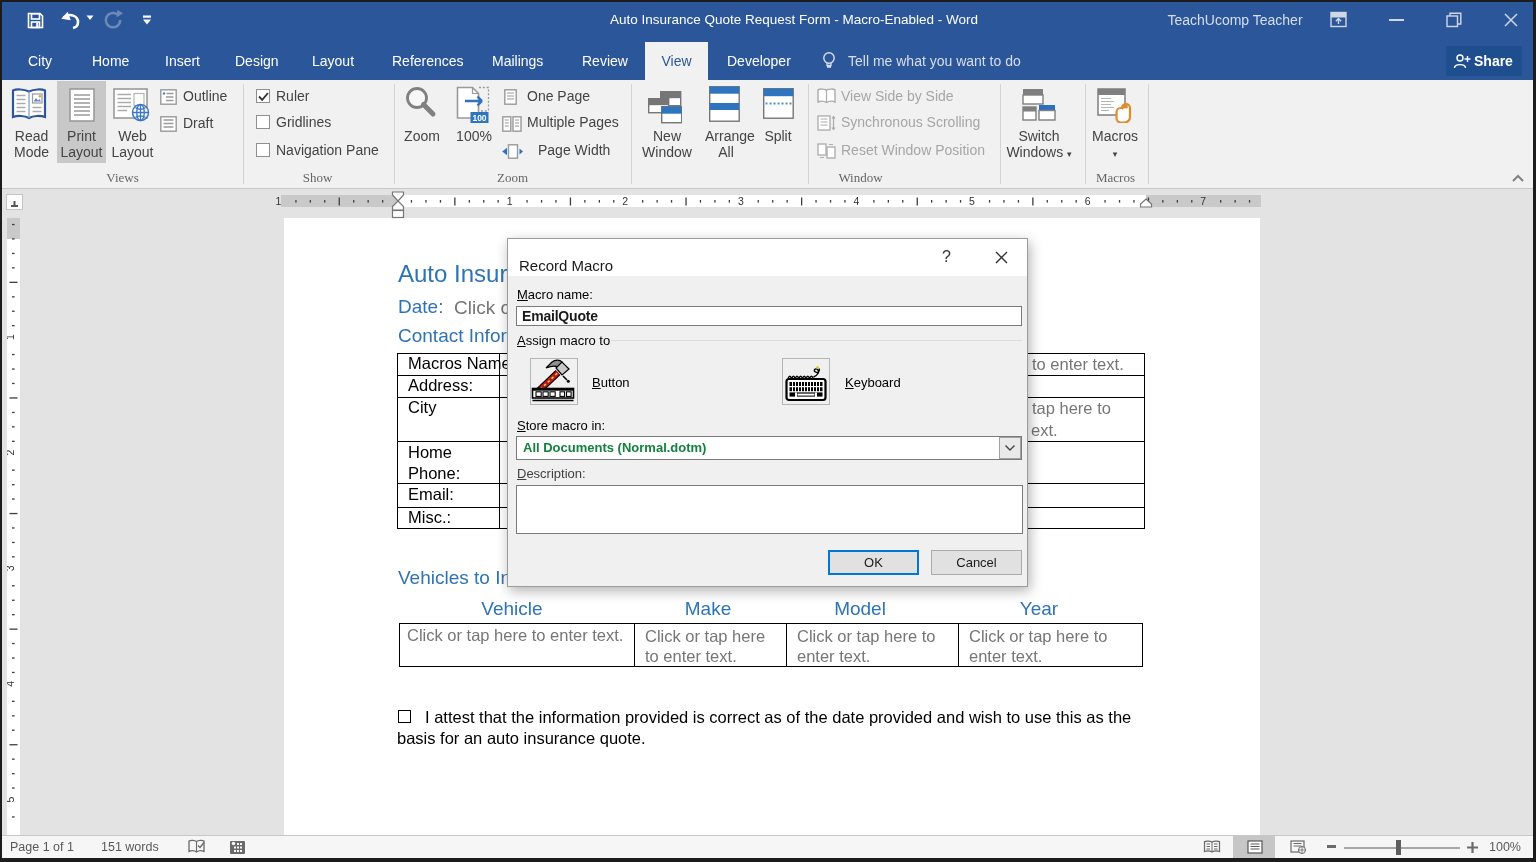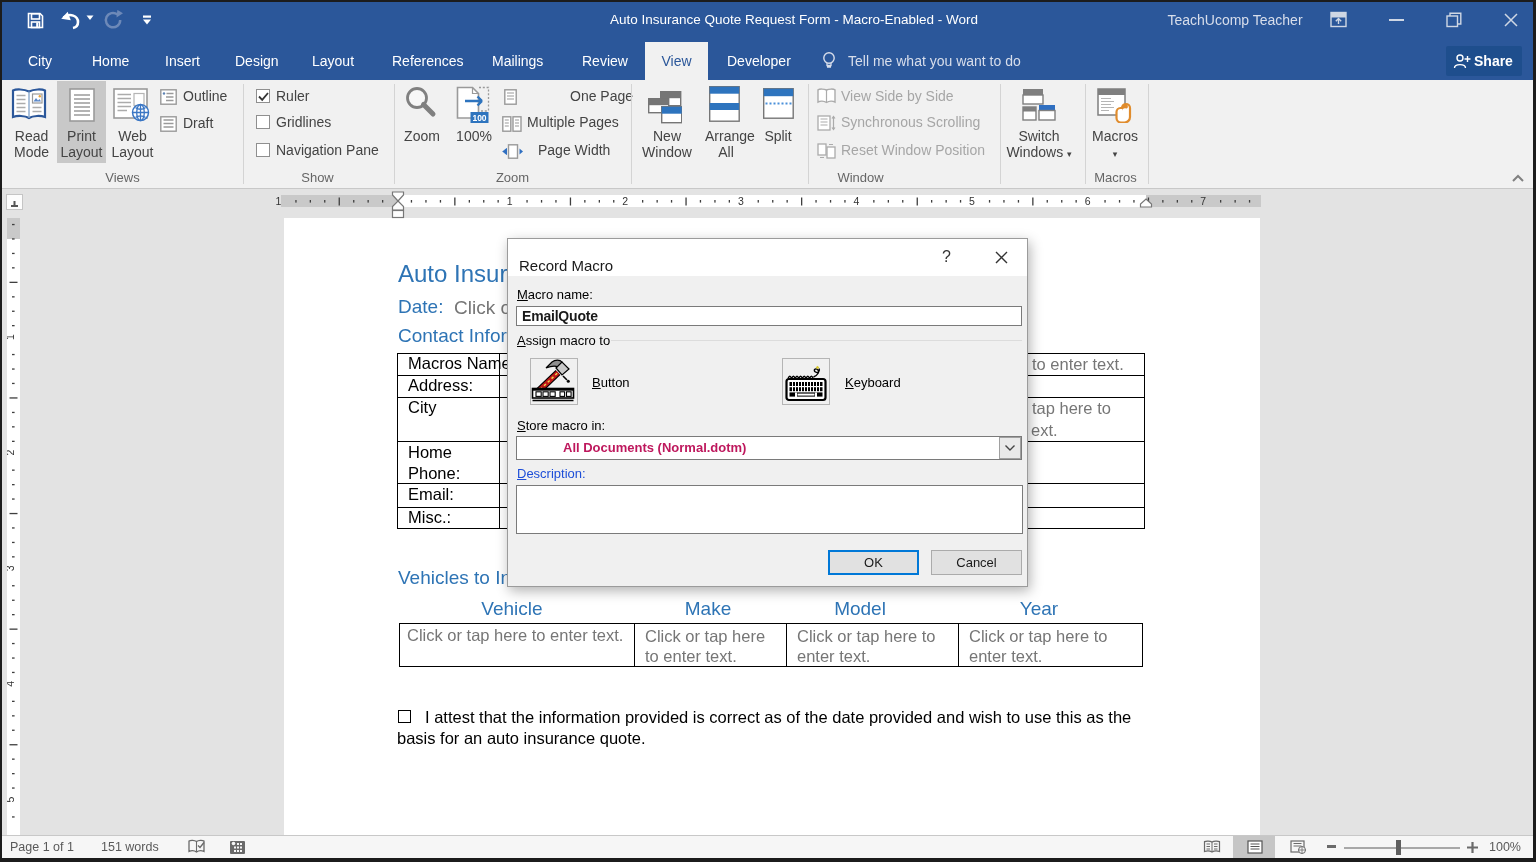--- a/index.html
+++ b/index.html
@@ -9,21 +9,21 @@
   
   #titlebar{left:0;top:0;width:1536px;height:42px;background:#2b579a;}
   #tabrow{left:0;top:42px;width:1536px;height:38px;background:#2b579a;}
   #ribbon{left:0;top:80px;width:1536px;height:108px;background:#f1f1f1;border-bottom:1px solid #c8c8c8;}
   #docarea{left:0;top:189px;width:1536px;height:646px;background:#e3e3e3;}
   #page{left:284px;top:29px;width:976px;height:617px;background:#fff;}
   #statusbar{left:0;top:835px;width:1536px;height:23px;background:#f6f6f6;border-top:1px solid #c8c8c8;box-sizing:border-box;}
   #bottomstrip{left:0;top:858px;width:1536px;height:4px;background:#1c1c1c;}
   .winedge{background:#1c1c1c;}
   .tab{color:#fff;font-size:14px;height:38px;line-height:38px;}
-  .gl{color:#666;font-size:13px;text-align:center;}  
+  .gl{color:#666;font-size:13px;text-align:center;font-family:Liberation Serif, serif;}  
   .rl{color:#444;font-size:14px;}                    
   .rl2{color:#444;font-size:14px;text-align:center;line-height:16px;}
   .dis{color:#a6a6a6;}
   .sep{width:1px;background:#d4d4d4;top:84px;height:100px;}
   .cb{width:14px;height:14px;background:#fff;border:1px solid #8f8f8f;box-sizing:border-box;}
   .hd{color:#2e74b5;}
   .ph{color:#767676;}
 </style>
 </head>
 <body>
@@ -173,21 +173,21 @@
   <path d="M9 15 H26 M26 15 L21.5 10.5 M26 15 L21.5 19.5" fill="none" stroke="#2e74be" stroke-width="2.4"></path>
   <rect x="14.5" y="26" width="18" height="11" fill="#2e74be"></rect>
   <text x="23.5" y="34.7" font-family="Liberation Sans" font-size="8.5" font-weight="bold" fill="#fff" text-anchor="middle">100</text>
 </svg>
 <div class="abs rl2" style="left:451px;top:128px;width:46px;">100%</div>
 
 <svg class="abs" style="left:504px;top:89px;" width="13" height="16" viewBox="0 0 13 16">
   <rect x="0.8" y="0.8" width="11.4" height="14.4" fill="#fff" stroke="#9a9a9a" stroke-width="1.4"></rect>
   <path d="M3 4 H10 M3 7 H10 M3 10 H10" stroke="#9a9a9a" stroke-width="1.2"></path>
 </svg>
-<div class="abs rl" style="left:527px;top:88px;margin-left:43px;">One Page</div>
+<div class="abs rl" style="left:527px;top:88px;">One Page</div>
 <svg class="abs" style="left:502px;top:116px;" width="20" height="16" viewBox="0 0 20 16">
   <rect x="0.8" y="0.8" width="8" height="14.4" fill="#fff" stroke="#9a9a9a" stroke-width="1.4"></rect>
   <rect x="11" y="0.8" width="8" height="14.4" fill="#fff" stroke="#9a9a9a" stroke-width="1.4"></rect>
   <path d="M2.8 4 H6.8 M2.8 7 H6.8 M2.8 10 H6.8 M13 4 H17 M13 7 H17 M13 10 H17" stroke="#9a9a9a" stroke-width="1.1"></path>
 </svg>
 <div class="abs rl" style="left:527px;top:114px;">Multiple Pages</div>
 <svg class="abs" style="left:502px;top:144px;" width="22" height="15" viewBox="0 0 22 15">
   <rect x="6.5" y="0.8" width="9" height="13.4" fill="#fff" stroke="#9a9a9a" stroke-width="1.4"></rect>
   <path d="M4.5 7.5 L0.5 7.5 M4.5 4.5 L4.5 10.5 L1 7.5 Z" fill="#2f6fc1" stroke="#2f6fc1" stroke-width="1"></path>
   <path d="M17.5 4.5 L17.5 10.5 L21 7.5 Z" fill="#2f6fc1"></path>
@@ -493,27 +493,27 @@
     </g>
     <g stroke="#fff" stroke-width="1">
       <path d="M10.5 23 V34 M13.5 23 V34 M16.5 23 V34 M19.5 23 V34 M22.5 23 V34 M25.5 23 V34 M28.5 23 V34 M31.5 23 V34 M34.5 23 V34 M37.5 23 V34"></path>
       <path d="M13 34.4 H15 V39 H13 Z M33 34.4 H35 V39 H33 Z" fill="#fff" stroke="none"></path>
     </g>
     <rect x="15.5" y="35.6" width="17" height="2" fill="#fff"></rect>
   </svg>
   <div style="position:absolute;left:337px;top:136px;font-size:13px;color:#000;"><u>K</u>eyboard</div>
   <div style="position:absolute;left:9px;top:179px;font-size:13px;color:#000;"><u>S</u>tore macro in:</div>
   <div style="position:absolute;left:8px;top:197px;width:506px;height:24px;background:#fff;border:1px solid #7a7a7a;box-sizing:border-box;">
-    <div style="position:absolute;left:6px;top:3px;font-size:13px;font-weight:bold;color:#be185d;margin-left:40px;">All Documents (Normal.dotm)</div>
+    <div style="position:absolute;left:6px;top:3px;font-size:13px;font-weight:bold;color:#15803d;">All Documents (Normal.dotm)</div>
     <div style="position:absolute;right:0;top:0;width:22px;height:22px;background:#e9e9e9;border:1px solid #a0a0a0;box-sizing:border-box;"></div>
     <svg style="position:absolute;right:5px;top:7px;" width="12" height="8" viewBox="0 0 12 8">
         <path d="M1.5 1.5 L6 6 L10.5 1.5" fill="none" stroke="#444" stroke-width="1.4"></path>
       </svg>
   </div>
-  <div style="position:absolute;left:9px;top:227px;font-size:13px;color:#1d4ed8;"><u>D</u>escription:</div>
+  <div style="position:absolute;left:9px;top:227px;font-size:13px;color:#404040;"><u>D</u>escription:</div>
   <div style="position:absolute;left:8px;top:246px;width:507px;height:49px;background:#fff;border:1px solid #7a7a7a;box-sizing:border-box;"></div>
   <div style="position:absolute;left:320px;top:311px;width:91px;height:25px;background:#e1e1e1;border:2px solid #0078d7;box-sizing:border-box;text-align:center;font-size:13px;color:#1a1a1a;line-height:21px;">OK</div>
   <div style="position:absolute;left:423px;top:311px;width:91px;height:25px;background:#e1e1e1;border:1px solid #ababab;box-sizing:border-box;text-align:center;font-size:13px;color:#1a1a1a;line-height:23px;">Cancel</div>
 </div>
 <div class="abs" id="statusbar"></div>
 
 <div class="abs" style="left:10px;top:840px;font-size:12.5px;color:#595959;">Page 1 of 1</div>
 <div class="abs" style="left:101px;top:840px;font-size:12.5px;color:#595959;">151 words</div>
 <svg class="abs" style="left:187px;top:839px;" width="19" height="16" viewBox="0 0 19 16">
   <path d="M9.5 2.5 C7.5 1, 3.5 1, 2 2 V12.5 C4 11.5, 7.5 11.5, 9.5 13 C11.5 11.5, 15 11.5, 17 12.5 V2 C15.5 1, 11.5 1, 9.5 2.5 Z" fill="none" stroke="#6a6a6a" stroke-width="1.3"></path>

